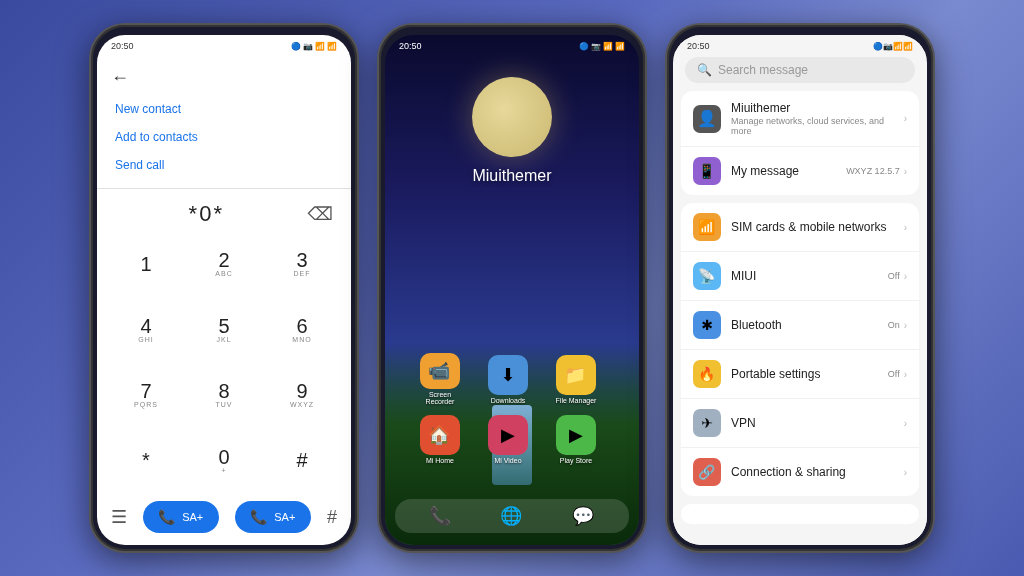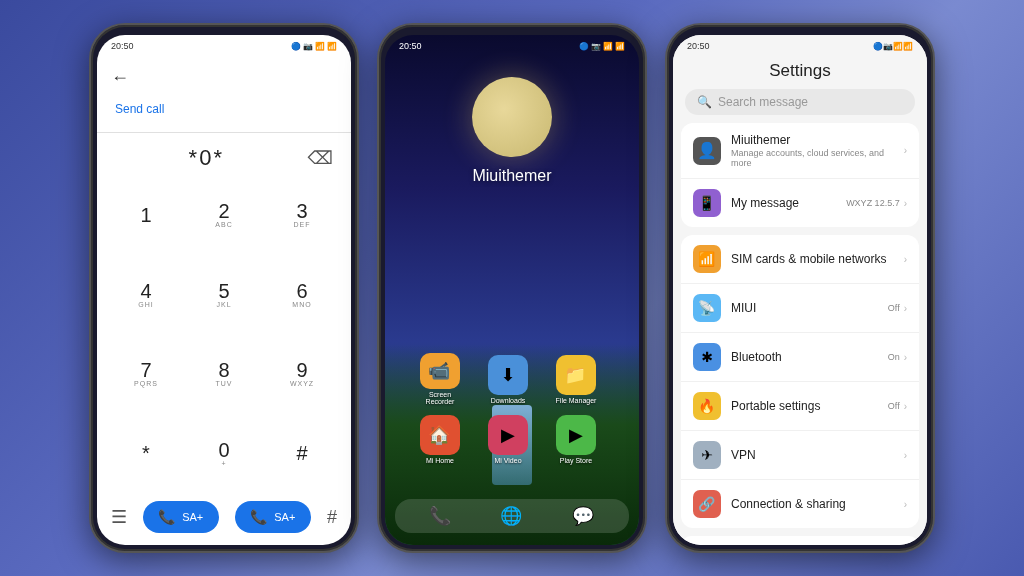--- a/index.html
+++ b/index.html
@@ -335,20 +335,22 @@
           <span>📶</span>
           <span>📶</span>
       </div>
     </div>
 
     <div class="dialer-header">
       <span class="back-arrow">←</span>
     </div>
 
     <div class="dialer-actions">
+      <div class="dialer-action-item">New contact</div>
+      <div class="dialer-action-item">Add to contacts</div>
       <div class="dialer-action-item">Send call</div>
     </div>
 
     <div class="dialer-divider"></div>
 
     <div class="dialer-input-row">
       <div class="dialer-input-display">*0*</div>
       <div class="dialer-backspace">⌫</div>
     </div>
 
@@ -479,37 +481,36 @@
 
 <div class="phone phone3">
   <div class="phone-inner">
     <div class="status-bar">
       <span>20:50</span>
       <div class="status-icons">
         <span style="font-size:8px;">🔵📷📶📶</span>
       </div>
     </div>
 
-    <div class="settings-header">Settings</div>
 
     <div class="settings-search">
       <span class="search-icon">🔍</span>
       <span class="search-text">Search message</span>
     </div>
 
     <div class="settings-list">
 
       <div class="settings-section">
         <div class="settings-item">
           <div class="settings-item-icon" style="background:#555;">
             <span style="color:#fff;font-size:16px;">👤</span>
           </div>
           <div class="settings-item-content">
             <div class="settings-item-title">Miuithemer</div>
-            <div class="settings-item-subtitle">Manage accounts, cloud services, and more</div>
+            <div class="settings-item-subtitle">Manage networks, cloud services, and more</div>
           </div>
           <div class="settings-item-right">
             <span class="chevron">›</span>
           </div>
         </div>
         <div class="settings-item">
           <div class="settings-item-icon" style="background:#9060d0;">
             <span style="color:#fff;">📱</span>
           </div>
           <div class="settings-item-content">

